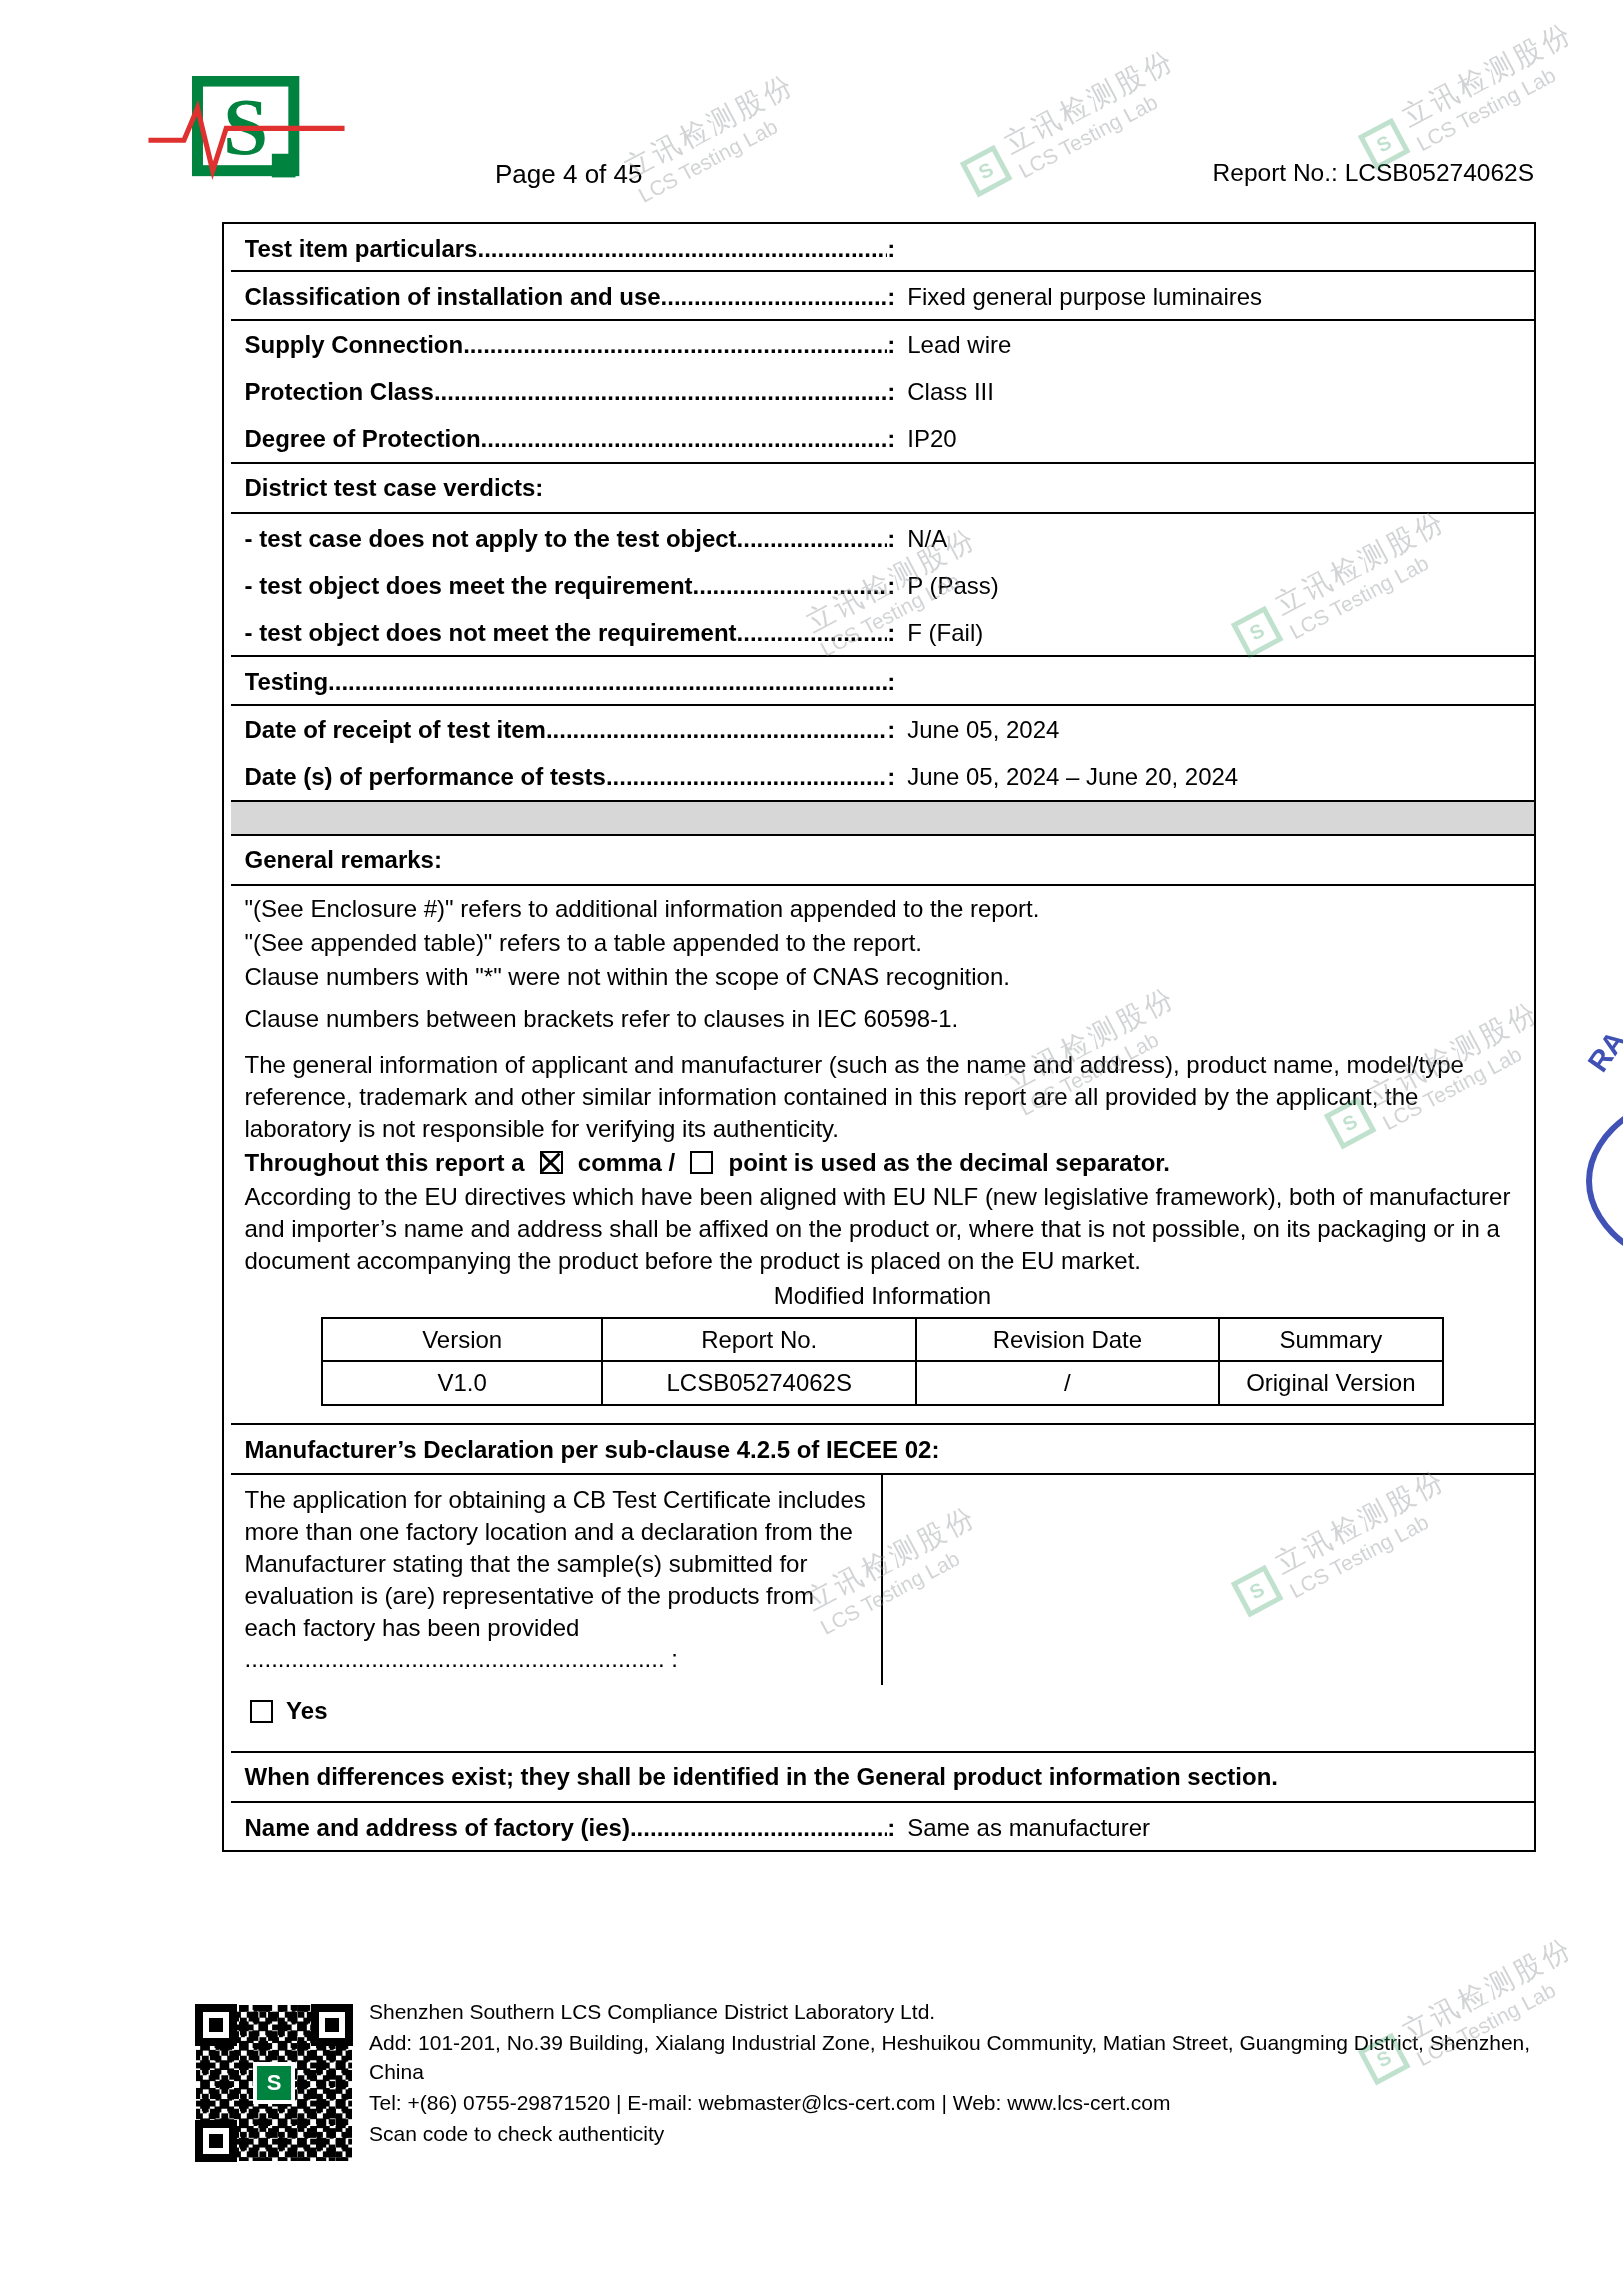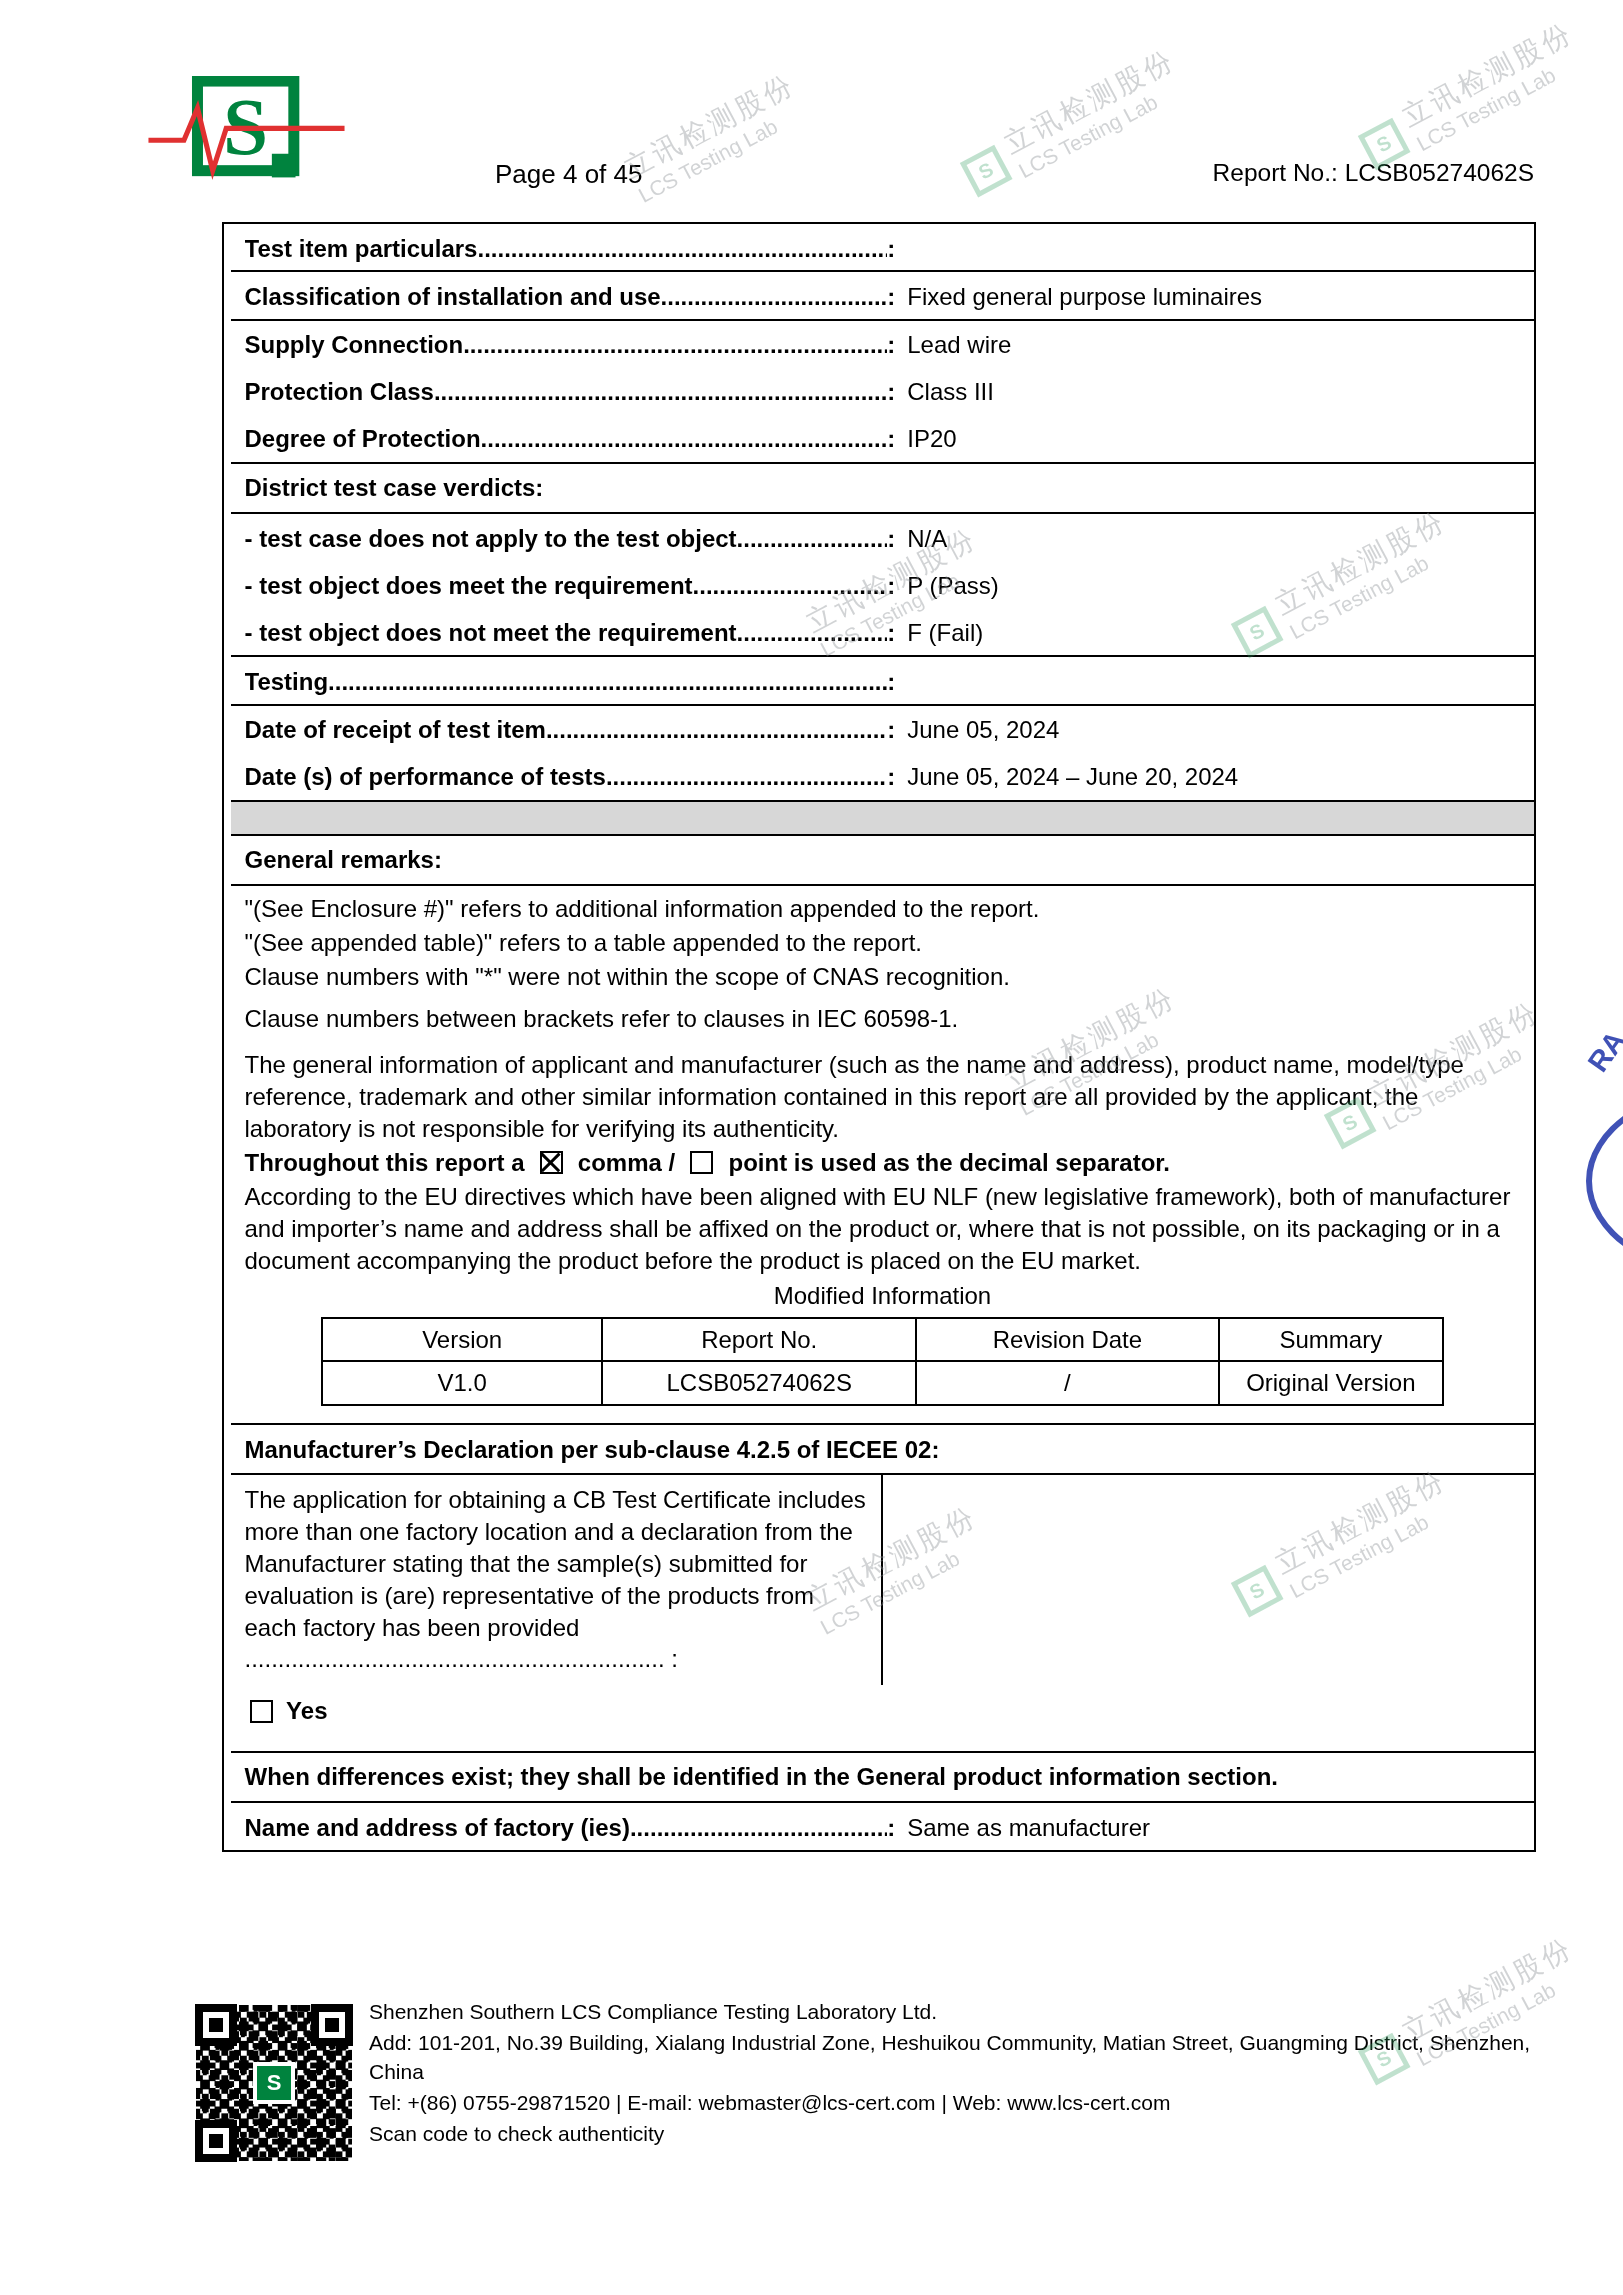--- a/index.html
+++ b/index.html
@@ -348,19 +348,19 @@
   <div class="qr">
     <div class="qr-noise"></div>
     <div class="finder tl"></div>
     <div class="finder tr"></div>
     <div class="finder bl"></div>
     <div class="qr-logo">
         <span class="sq">S</span>
       </div>
   </div>
   <div class="ftext">
-    <div>Shenzhen Southern LCS Compliance Testing Laboratory Ltd.</div>
+    <div>Shenzhen Southern LCS Compliance District Laboratory Ltd.</div>
     <div>Add: 101-201, No.39 Building, Xialang Industrial Zone, Heshuikou Community, Matian Street, Guangming District, Shenzhen, China</div>
     <div>Tel: +(86) 0755-29871520 | E-mail: webmaster@lcs-cert.com | Web: www.lcs-cert.com</div>
     <div>Scan code to check authenticity</div>
   </div>
 </div>
 
 
 </body></html>

